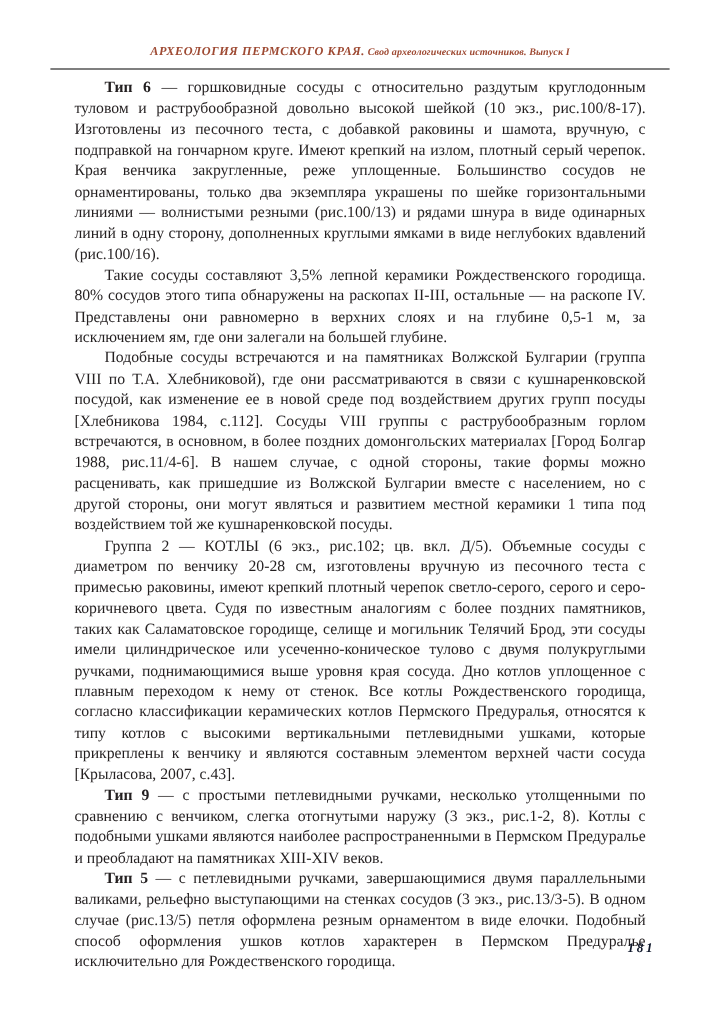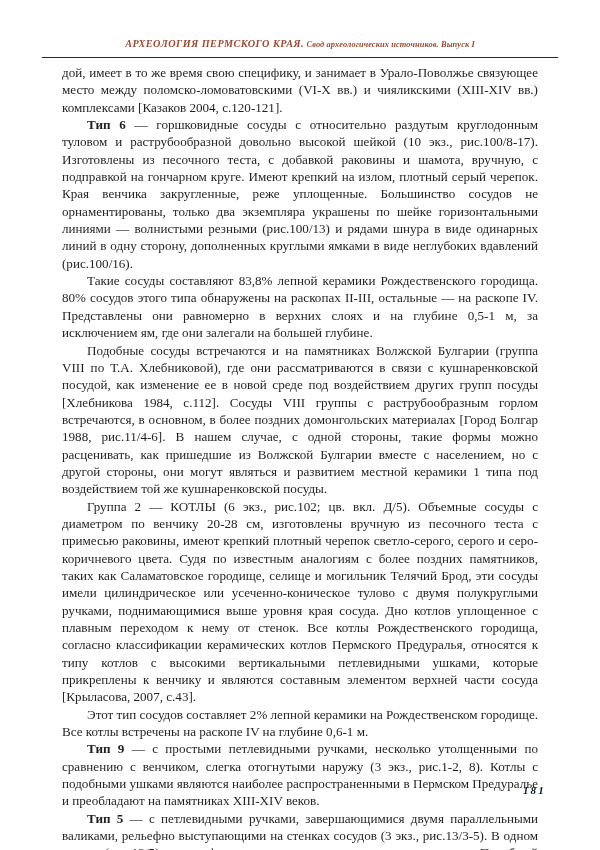--- a/index.html
+++ b/index.html
@@ -106,31 +106,29 @@
 
   <div class="running-head">
     <span class="rh-main">АРХЕОЛОГИЯ ПЕРМСКОГО КРАЯ.</span>
     <span class="rh-sub">Свод археологических источников. Выпуск I</span>
   </div>
 
   <div class="head-rule"></div>
 
   <div class="text-column">
 
-    <p class="para cont"><span>дой, имеет в то же время свою специфику, и занимает в Урало-Поволжье связующее место между поломско-ломоватовскими (VI-X вв.) и чияликскими (XIII-XIV вв.) комплексами [Казаков 2004, с.120-121].</span></p>
 
     <p class="para"><span class="runin">Тип 6</span><span> — горшковидные сосуды с относительно раздутым круглодонным туловом и раструбообразной довольно высокой шейкой (10 экз., рис.100/8-17). Изготовлены из песочного теста, с добавкой раковины и шамота, вручную, с подправкой на гончарном круге. Имеют крепкий на излом, плотный серый черепок. Края венчика закругленные, реже уплощенные. Большинство сосудов не орнаментированы, только два экземпляра украшены по шейке горизонтальными линиями — волнистыми резными (рис.100/13) и рядами шнура в виде одинарных линий в одну сторону, дополненных круглыми ямками в виде неглубоких вдавлений (рис.100/16).</span></p>
 
-    <p class="para"><span>Такие сосуды составляют 83,8% лепной керамики Рождественского городища. 80% сосудов этого типа обнаружены на раскопах II-III, остальные — на раскопе IV. Представлены они равномерно в верхних слоях и на глубине 0,5-1 м, за исключением ям, где они залегали на большей глубине.</span></p>
+    <p class="para"><span>Такие сосуды составляют 3,5% лепной керамики Рождественского городища. 80% сосудов этого типа обнаружены на раскопах II-III, остальные — на раскопе IV. Представлены они равномерно в верхних слоях и на глубине 0,5-1 м, за исключением ям, где они залегали на большей глубине.</span></p>
 
     <p class="para"><span>Подобные сосуды встречаются и на памятниках Волжской Булгарии (группа VIII по Т.А. Хлебниковой), где они рассматриваются в связи с кушнаренковской посудой, как изменение ее в новой среде под воздействием других групп посуды [Хлебникова 1984, с.112]. Сосуды VIII группы с раструбообразным горлом встречаются, в основном, в более поздних домонгольских материалах [Город Болгар 1988, рис.11/4-6]. В нашем случае, с одной стороны, такие формы можно расценивать, как пришедшие из Волжской Булгарии вместе с населением, но с другой стороны, они могут являться и развитием местной керамики 1 типа под воздействием той же кушнаренковской посуды.</span></p>
 
     <p class="para"><span class="runin-caps">Группа 2 — КОТЛЫ</span><span> (6 экз., рис.102; цв. вкл. Д/5). Объемные сосуды с диаметром по венчику 20-28 см, изготовлены вручную из песочного теста с примесью раковины, имеют крепкий плотный черепок светло-серого, серого и серо-коричневого цвета. Судя по известным аналогиям с более поздних памятников, таких как Саламатовское городище, селище и могильник Телячий Брод, эти сосуды имели цилиндрическое или усеченно-коническое тулово с двумя полукруглыми ручками, поднимающимися выше уровня края сосуда. Дно котлов уплощенное с плавным переходом к нему от стенок. Все котлы Рождественского городища, согласно классификации керамических котлов Пермского Предуралья, относятся к типу котлов с высокими вертикальными петлевидными ушками, которые прикреплены к венчику и являются составным элементом верхней части сосуда [Крыласова, 2007, с.43].</span></p>
 
-    <p class="para"><span>Этот тип сосудов составляет 2% лепной керамики на Рождественском городище. Все котлы встречены на раскопе IV на глубине 0,6-1 м.</span></p>
 
     <p class="para"><span class="runin">Тип 9</span><span> — с простыми петлевидными ручками, несколько утолщенными по сравнению с венчиком, слегка отогнутыми наружу (3 экз., рис.1-2, 8). Котлы с подобными ушками являются наиболее распространенными в Пермском Предуралье и преобладают на памятниках XIII-XIV веков.</span></p>
 
     <p class="para"><span class="runin">Тип 5</span><span> — с петлевидными ручками, завершающимися двумя параллельными валиками, рельефно выступающими на стенках сосудов (3 экз., рис.13/3-5). В одном случае (рис.13/5) петля оформлена резным орнаментом в виде елочки. Подобный способ оформления ушков котлов характерен в Пермском Предуралье исключительно для Рождественского городища.</span></p>
 
   </div>
 
   <div class="folio">181</div>
 
 </div>

